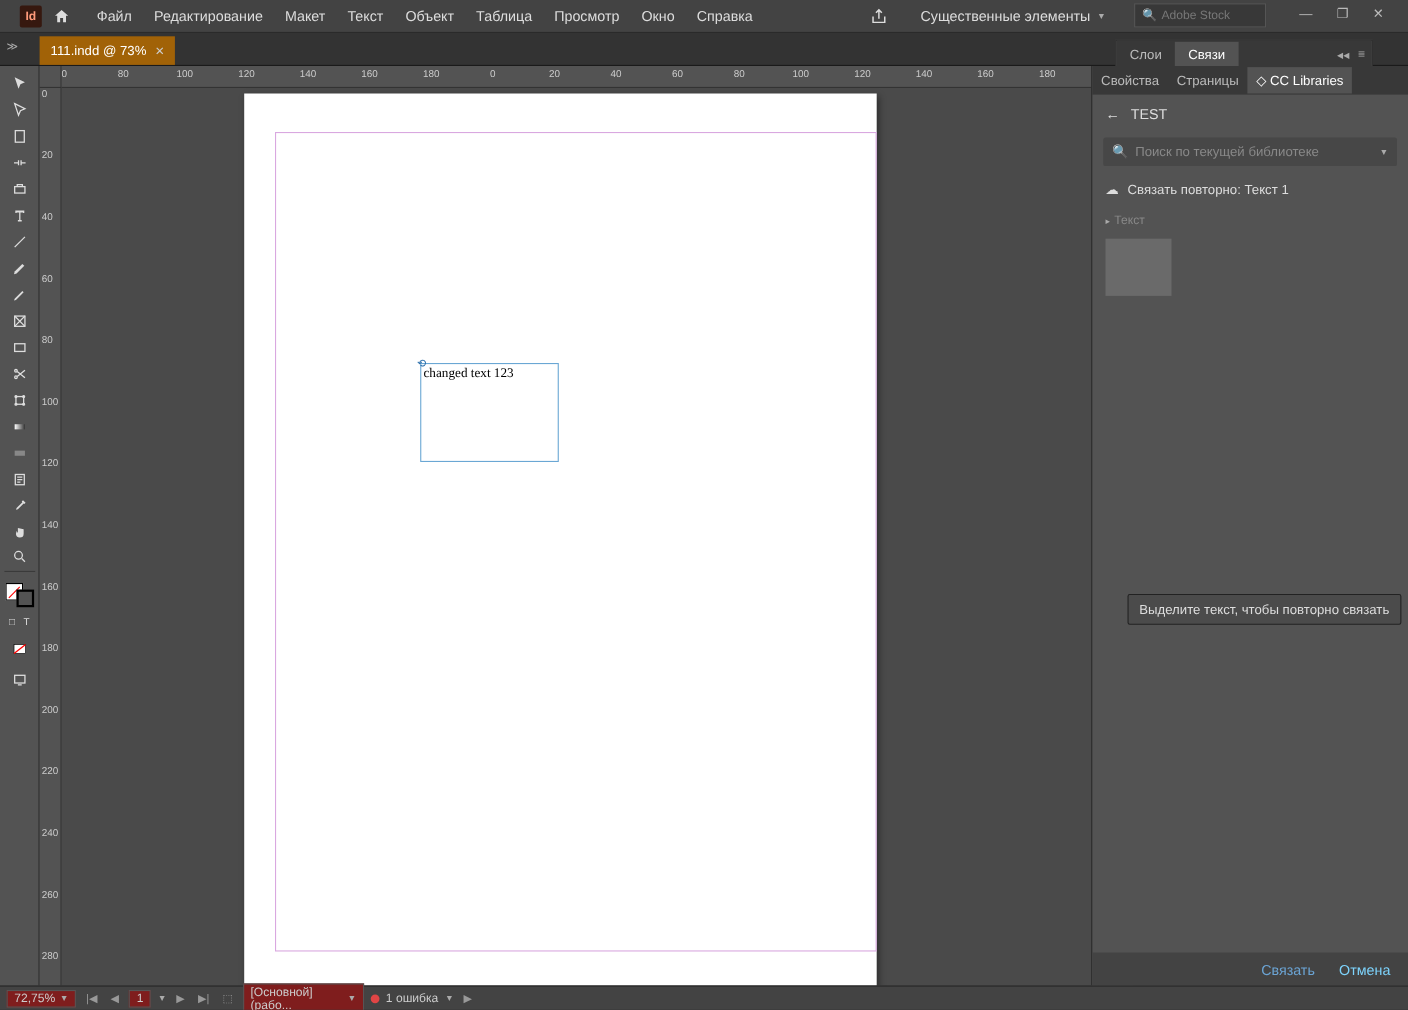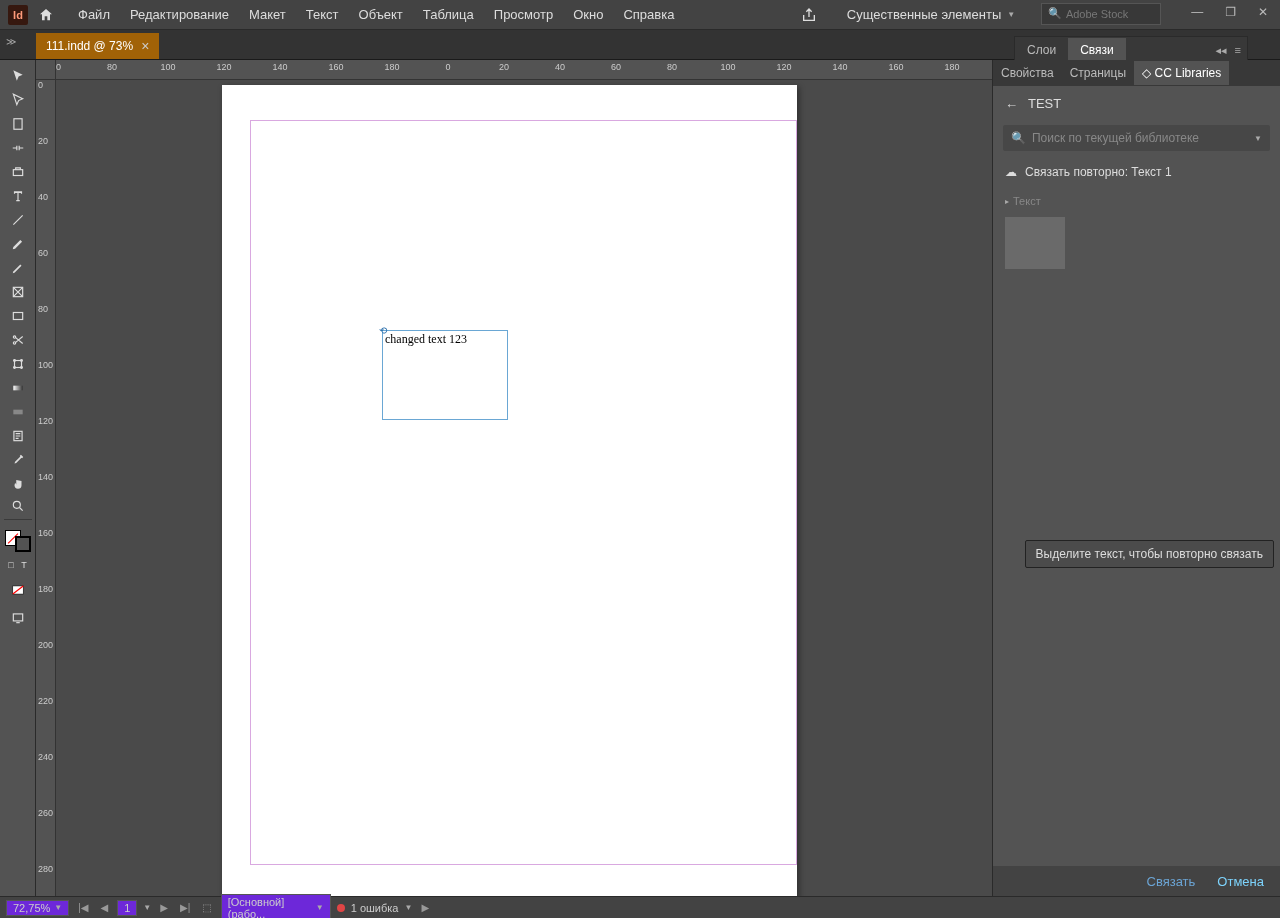--- a/index.html
+++ b/index.html
@@ -1,17 +1,17 @@
 <!DOCTYPE html>
 <html><head>
 <meta charset="utf-8">
 <style>
 *{margin:0;padding:0;box-sizing:border-box;font-family:"Segoe UI",Tahoma,sans-serif;user-select:none}
 body{background:#333;overflow:hidden;width:1280px;height:918px;position:relative;font-size:12px;color:#ccc}
-.menubar{height:30px;background:#434343;display:flex;align-items:center;padding:0 8px;border-bottom:1px solid #2a2a2a}
+.menubar{height:30px;background:#434343;display:flex;align-items:center;padding:0 18px;border-bottom:1px solid #2a2a2a}
 .app-id{width:20px;height:20px;background:#36180f;color:#ff9a7a;display:flex;align-items:center;justify-content:center;font-weight:bold;font-size:11px;margin-right:10px;border-radius:2px}
 .home-btn{color:#ddd;font-size:16px;margin-right:14px;cursor:pointer}
 .menu-item{padding:4px 10px;color:#ddd;font-size:13px;cursor:pointer}
 .menubar-right{margin-left:auto;display:flex;gap:18px}
 .share-icon{font-size:16px;color:#ddd;cursor:pointer;padding:4px}
 .workspace-sel{padding:4px 8px;color:#ddd;font-size:13px;display:flex;align-items:center;gap:6px;cursor:pointer}
 .stock-search{background:#383838;border:1px solid #555;height:22px;width:120px;display:flex;align-items:center;padding:0 6px;color:#777;font-size:11px;gap:4px}
 .win-controls{display:flex;gap:14px;color:#bbb;font-size:12px;margin-left:8px}
 .win-controls span{cursor:pointer;padding:2px 4px}
 .tab-row{height:30px;background:#333;display:flex;align-items:flex-end;padding-left:36px;border-bottom:1px solid #1a1a1a}
@@ -74,21 +74,21 @@
 .rp-search{margin:4px 10px;height:26px;background:#474747;border-radius:2px;display:flex;align-items:center;padding:0 8px;color:#888;font-size:12px;gap:6px}
 .rp-relink{padding:10px 12px;display:flex;align-items:center;gap:8px;font-size:12px;color:#ddd}
 .rp-section{padding:6px 12px;color:#888;font-size:11px;display:flex;align-items:center;gap:4px}
 .rp-thumb{width:60px;height:52px;background:#6a6a6a;margin:4px 12px}
 .rp-tooltip{position:absolute;right:6px;top:480px;background:#4b4b4b;border:1px solid #222;padding:6px 10px;font-size:12px;color:#ddd;border-radius:2px}
 .rp-footer{position:absolute;bottom:0;left:0;right:0;height:30px;background:#434343;display:flex;align-items:center;justify-content:flex-end;gap:22px;padding:12px 16px;font-size:13px}
 .rp-footer .lnk{color:#6ba4d4;cursor:pointer}
 .rp-footer .cnc{color:#7dd3fc;cursor:pointer}
 
 .statusbar{position:absolute;left:0;right:0;bottom:0;height:22px;background:#434343;border-top:1px solid #2a2a2a;display:flex;align-items:center;font-size:11px;color:#ccc;padding:0 6px;gap:6px}
-.sb-field{background:#6d28d9;border:1px solid #555;padding:1px 6px;display:flex;align-items:center;gap:4px}
+.sb-field{background:#7f1d1d;border:1px solid #555;padding:1px 6px;display:flex;align-items:center;gap:4px}
 .sb-navbtn{color:#999;cursor:pointer;padding:0 3px;font-size:10px}
 .sb-err-dot{width:8px;height:8px;border-radius:50%;background:#e04545;display:inline-block}
 .caret{font-size:8px;color:#aaa}
 .scroll-v{position:absolute;right:268px;top:20px;width:14px;bottom:0;background:#434343}
 .scroll-v .thumb{position:absolute;left:2px;right:2px;top:4px;height:620px;background:#6a6a6a;border-radius:2px}
 svg{display:block}
 </style>
 </head>
 <body>
 

